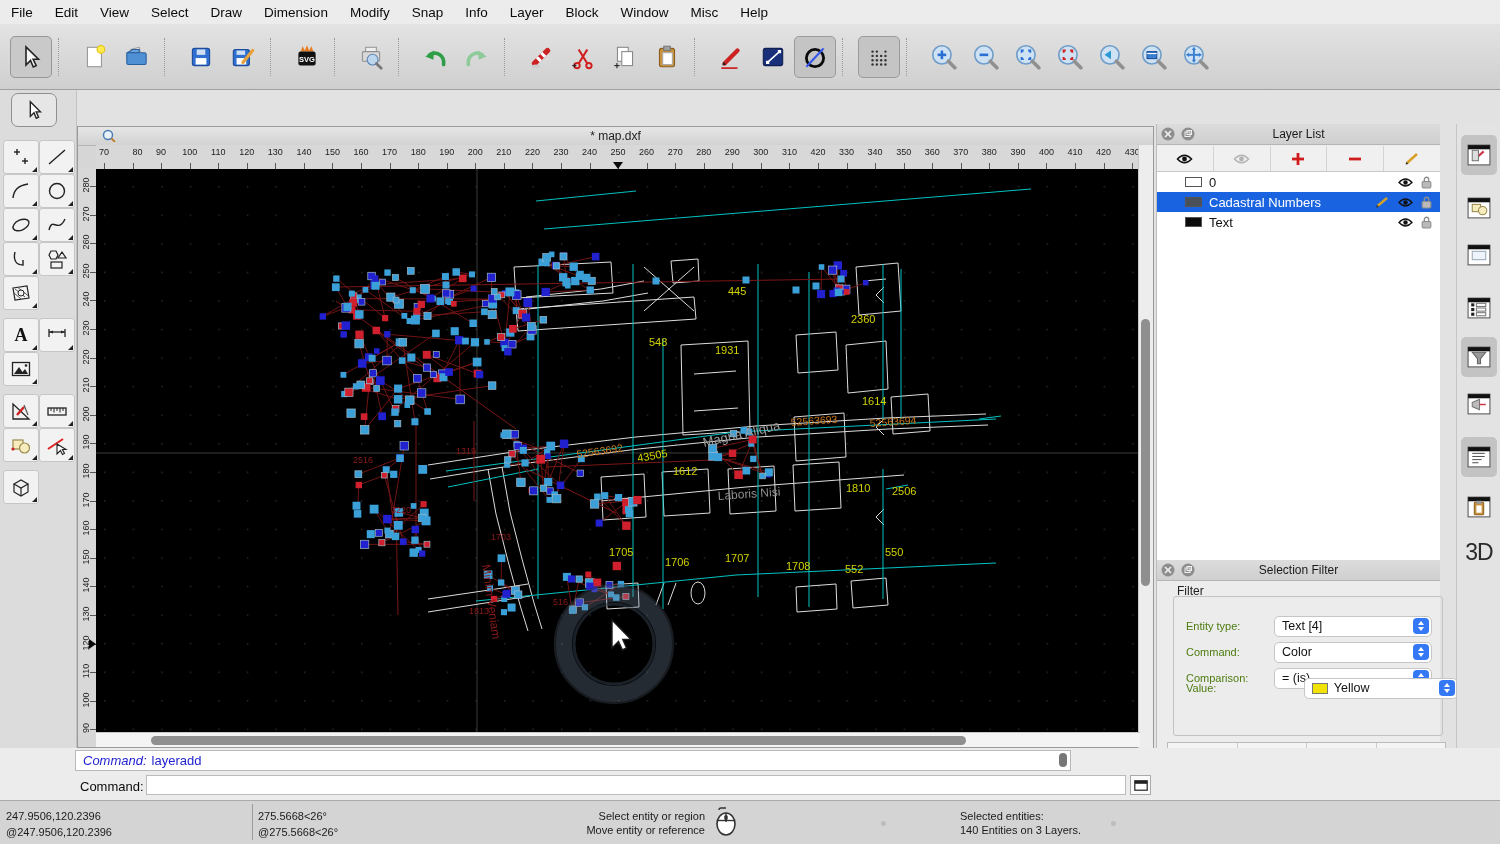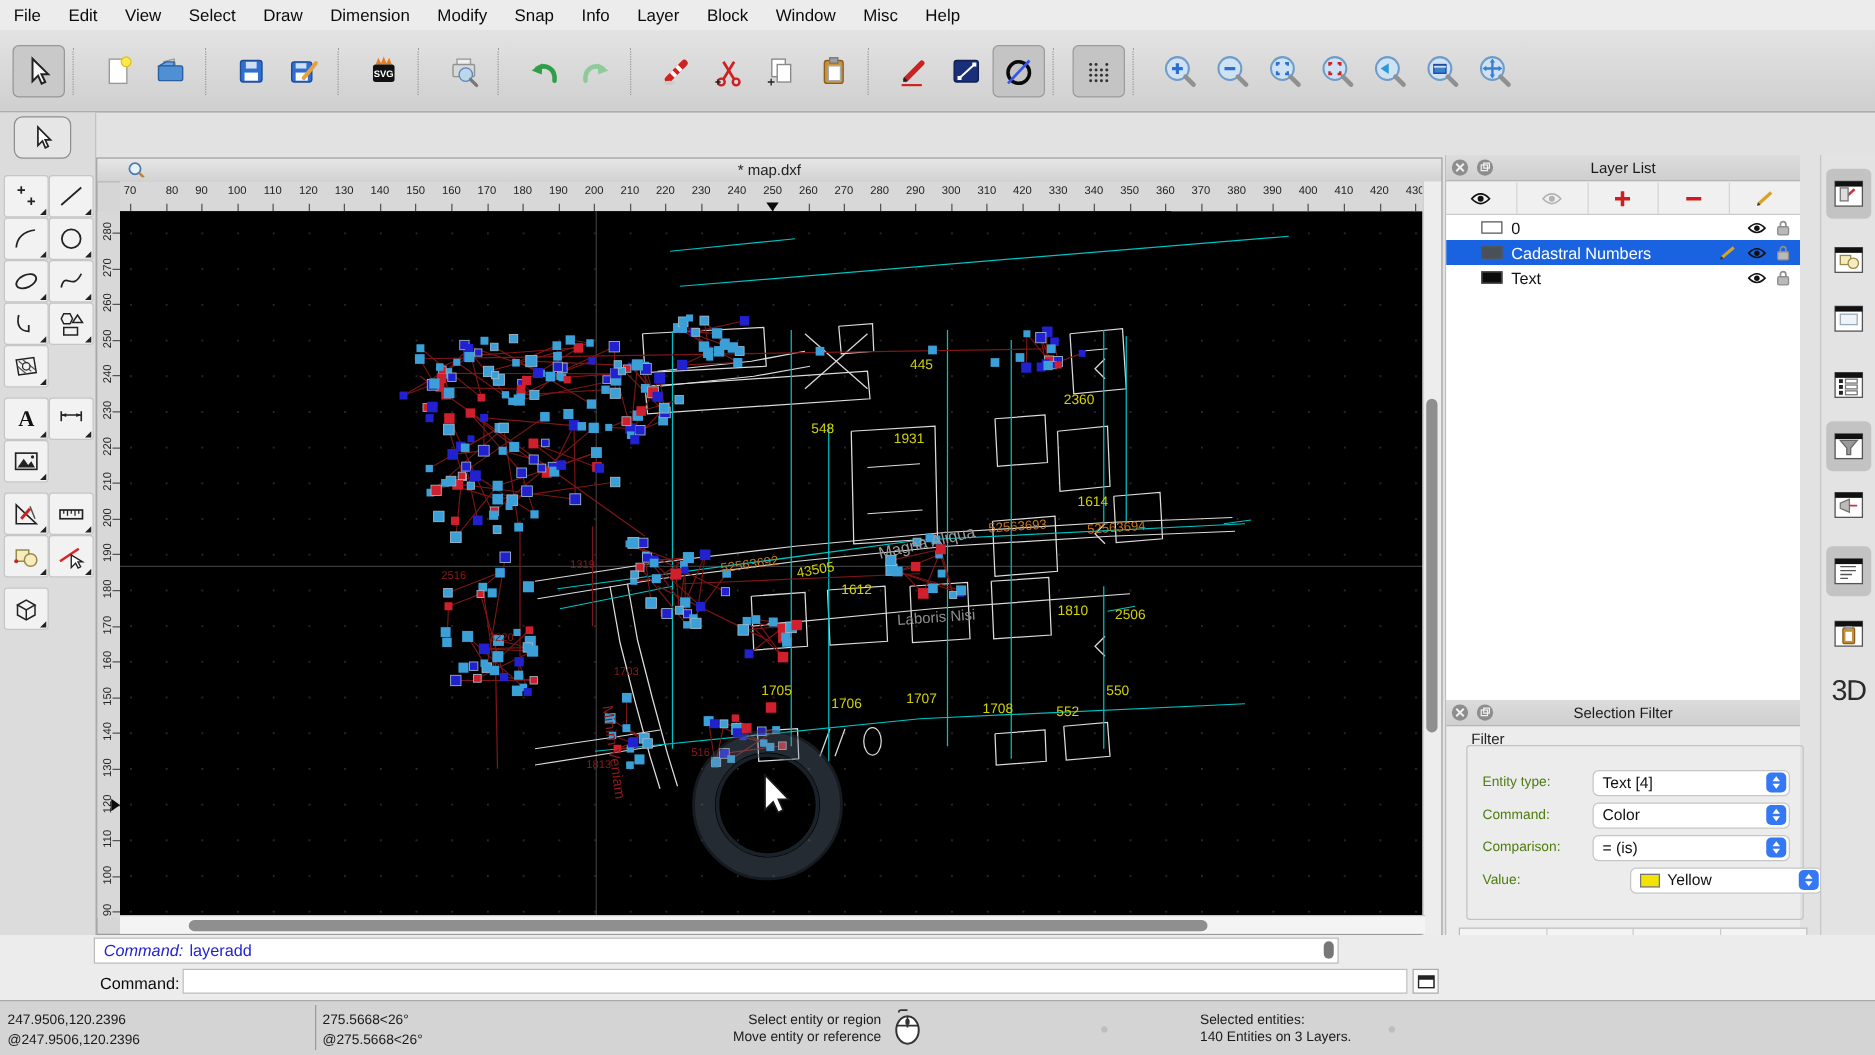--- a/index.html
+++ b/index.html
@@ -1344,21 +1344,21 @@
             <span class="fstep"></span>
           </span>
         </div>
         <div class="frow" style="top: 70px;">
           <span class="flab">Comparison:</span>
           <span class="fdd">
             <span>= (is)</span>
             <span class="fstep"></span>
           </span>
         </div>
-        <div class="frow" style="top: 96px; gap: 32px;">
+        <div class="frow" style="top: 80px; gap: 32px;">
           <span class="flab">Value:</span>
           <span class="fdd">
             <span class="fsw" style="background: rgb(242, 226, 5);"></span>
             <span>Yellow</span>
             <span class="fstep"></span>
           </span>
         </div>
       </div>
     <div id="fbtns">
       <span class="fb">

